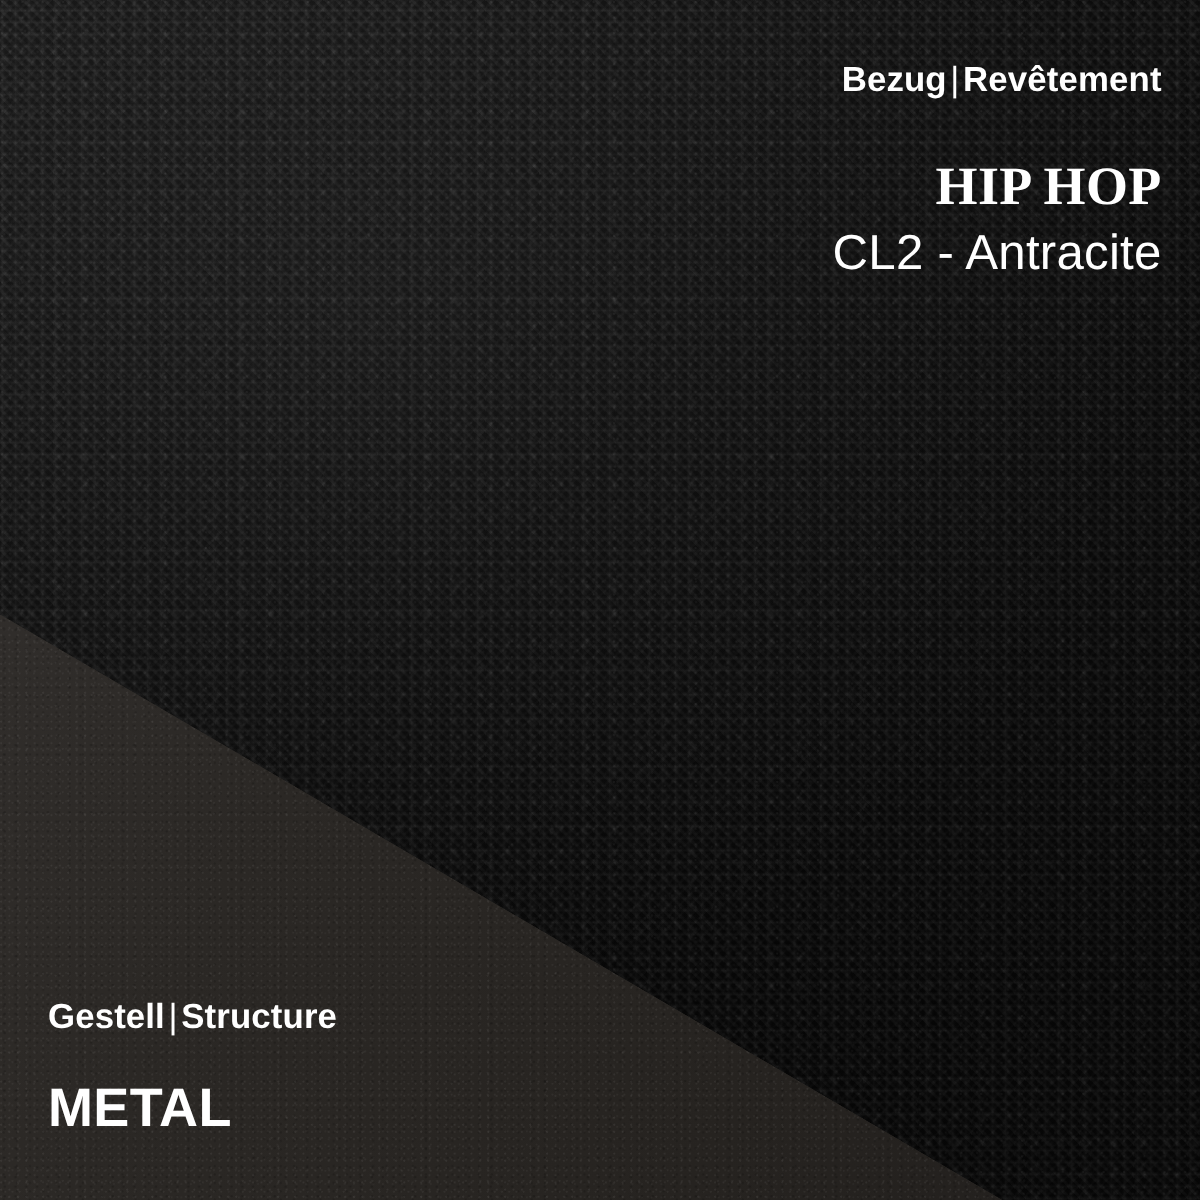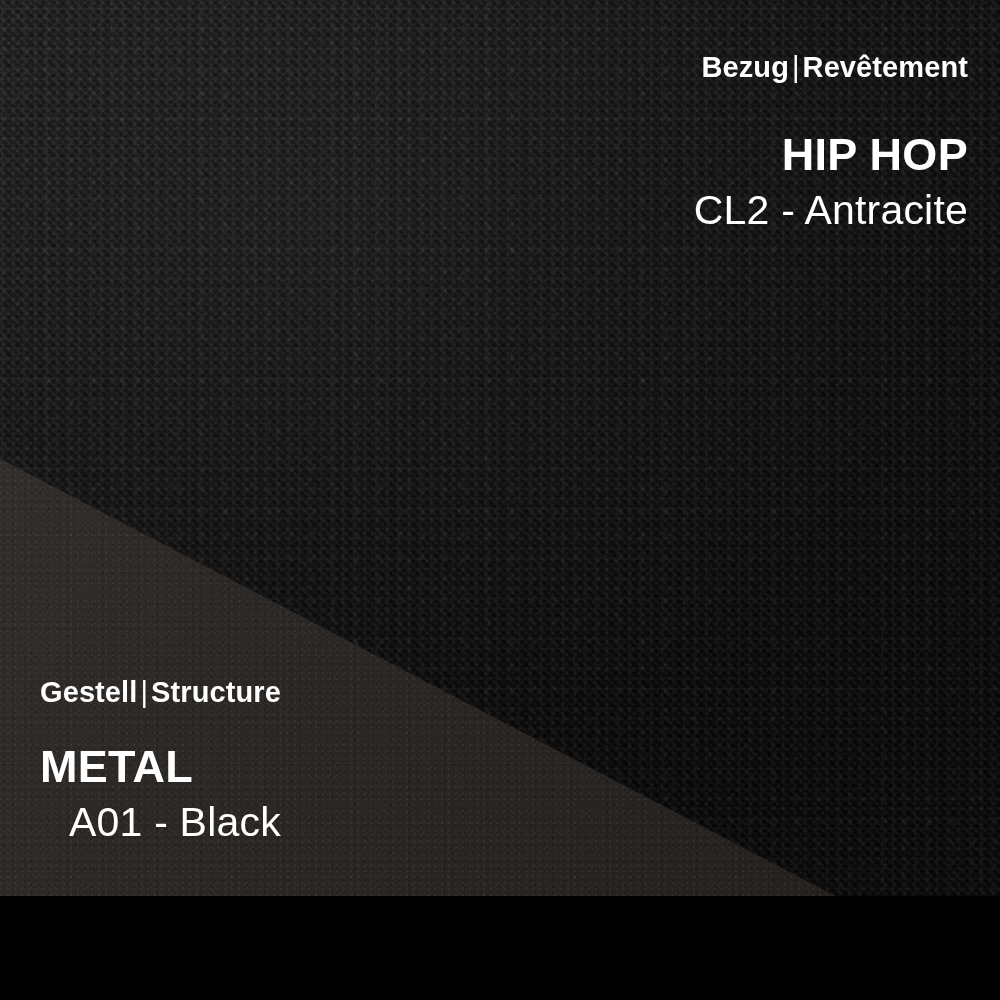--- a/index.html
+++ b/index.html
@@ -8,21 +8,21 @@
     padding: 0;
     background: #000;
   }
   body {
     font-family: "Liberation Sans", sans-serif;
   }
 
   .swatch-card {
     position: relative;
     width: 1000px;
-    height: 896px;
+    height: 1000px;
     overflow: hidden;
     background: #0a0a0a;
     user-select: none;
   }
 
   
   .fabric-layer {
     position: absolute;
     inset: 0;
     background-color: #0c0c0c;
@@ -154,21 +154,21 @@
     white-space: nowrap;
   }
   .code {
     font-size: 41px;
     font-weight: 300;
     letter-spacing: 0.2px;
     white-space: nowrap;
     text-align: right;
   }
 
-  .top-right .name { margin-top: 48px; }
+  .top-right .name { margin-top: 48px; font-family: Liberation Serif, serif; }
   .top-right .code { margin-top: 8px; }
 
   .bottom-left .name { margin-top: 35px; }
   .bottom-left .code { margin-top: 8px; }
 </style>
 </head>
 <body>
 
 <div class="swatch-card">
 
@@ -186,16 +186,15 @@
     </div>
     <div class="name">HIP HOP</div>
     <div class="code">CL2 - Antracite</div>
   </div>
 
   <div class="label-block bottom-left">
     <div class="category">
       <span>Gestell</span><span class="sep">|</span><span>Structure</span>
     </div>
     <div class="name">METAL</div>
-    <div class="code">A01 - Black</div>
   </div>
 
 </div>
 
 </body></html>

